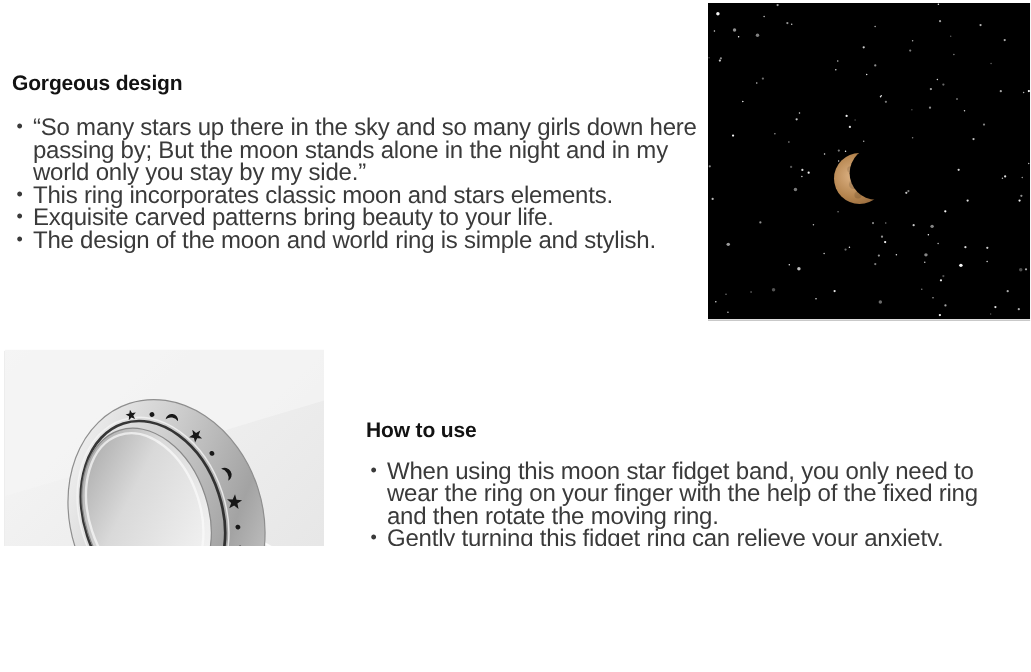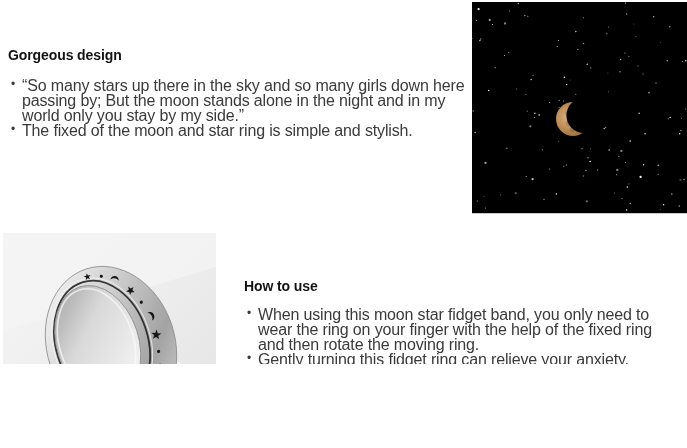--- a/index.html
+++ b/index.html
@@ -32,21 +32,23 @@
 </style>
 </head>
 <body>
 
 <div class="page">
 
   <div class="text-section design-section">
     <h2>Gorgeous design</h2>
     <ul>
         <li>“So many stars up there in the sky and so many girls down here passing by; But the moon stands alone in the night and in my world only you stay by my side.”</li>
-        <li>The fixed of the moon and star ring is simple and stylish.</li>
+        <li>This ring incorporates classic moon and stars elements.</li>
+        <li>Exquisite carved patterns bring beauty to your life.</li>
+        <li>The design of the moon and world ring is simple and stylish.</li>
       </ul>
   </div>
 
   <div class="photo sky-photo">
     <svg width="215" height="211" viewBox="0 0 215 211" xmlns="http://www.w3.org/2000/svg">
       <defs>
         <radialGradient id="moonGrad" cx="35%" cy="45%" r="75%">
           <stop offset="0%" stop-color="#dcb183"></stop>
           <stop offset="55%" stop-color="#b5854f"></stop>
           <stop offset="100%" stop-color="#8a5f35"></stop>

